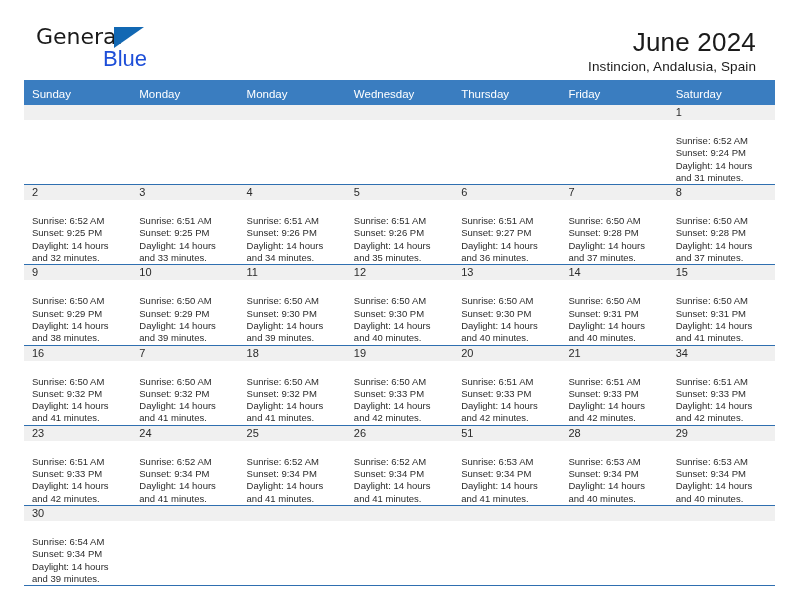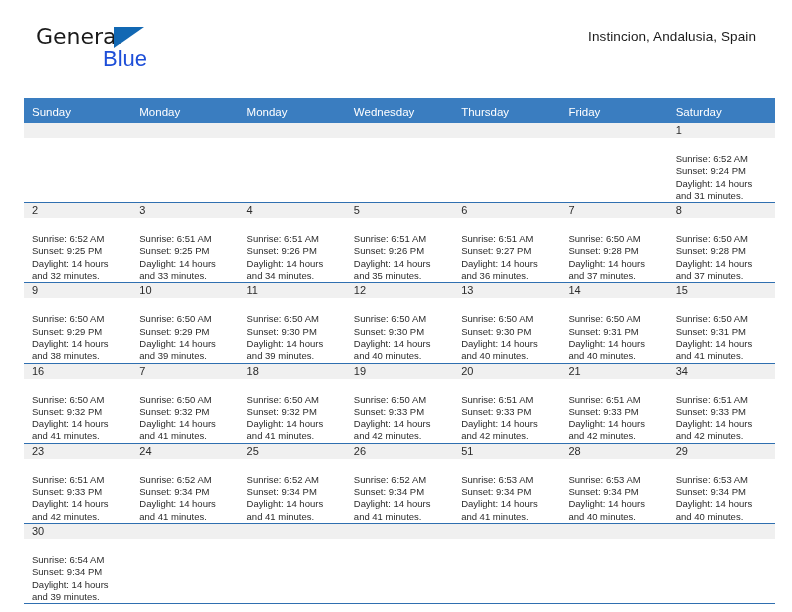--- a/index.html
+++ b/index.html
@@ -19,21 +19,21 @@
     background: #ffffff;
     padding: 0;
   }
 
   
   .header {
     display: flex;
     align-items: flex-start;
     justify-content: space-between;
     padding: 26px 36px 0 33px;
-    height: 98px;
+    height: 80px;
   }
   .logo {
     position: relative;
     width: 140px;
     height: 50px;
     line-height: 1;
   }
   .logo-general {
     font-size: 22px;
     color: #1a1a1a;
@@ -140,20 +140,21 @@
 
   <div class="header">
 
     <div class="logo">
       <span class="logo-general">General</span>
       <span class="logo-flag"></span>
       <span class="logo-blue">Blue</span>
     </div>
 
     <div class="title-block">
+      <div class="cal-title">June 2024</div>
       <div class="cal-subtitle">Instincion, Andalusia, Spain</div>
     </div>
 
   </div>
 
   <div class="cal-wrap">
     <table class="calendar">
       <thead>
         <tr>
           <th>Sunday</th>

